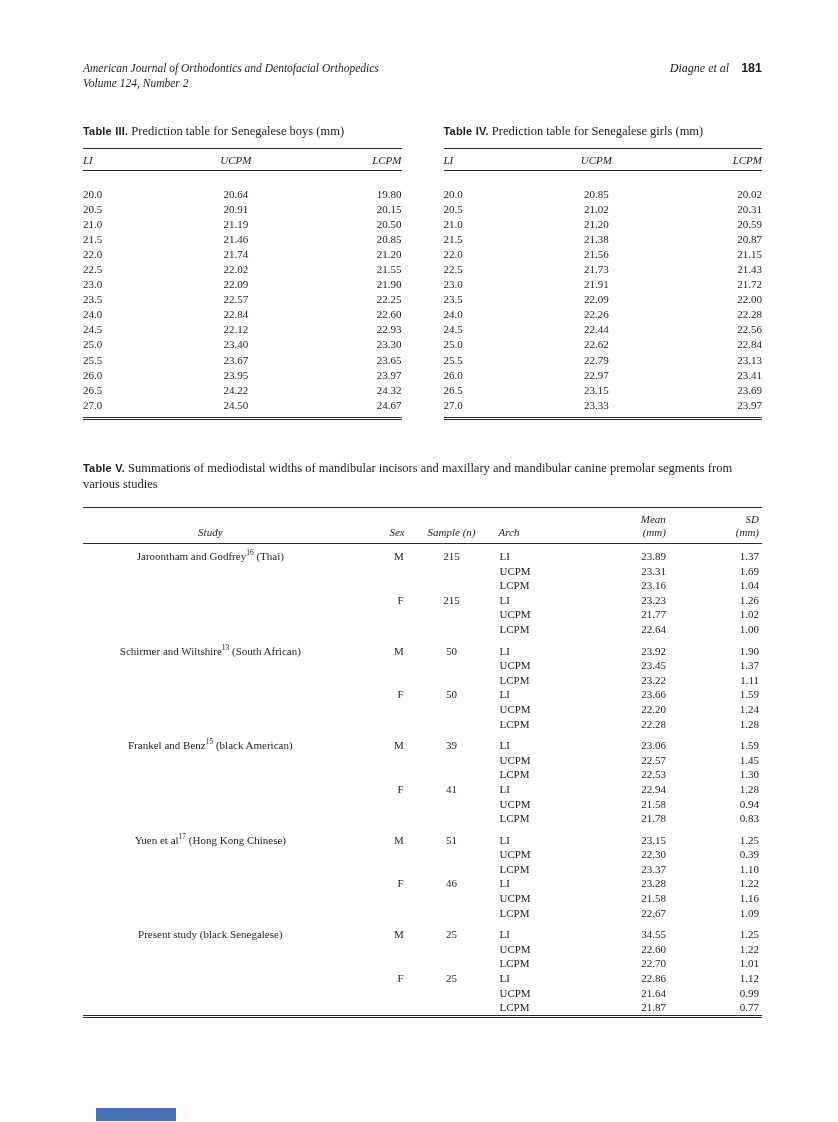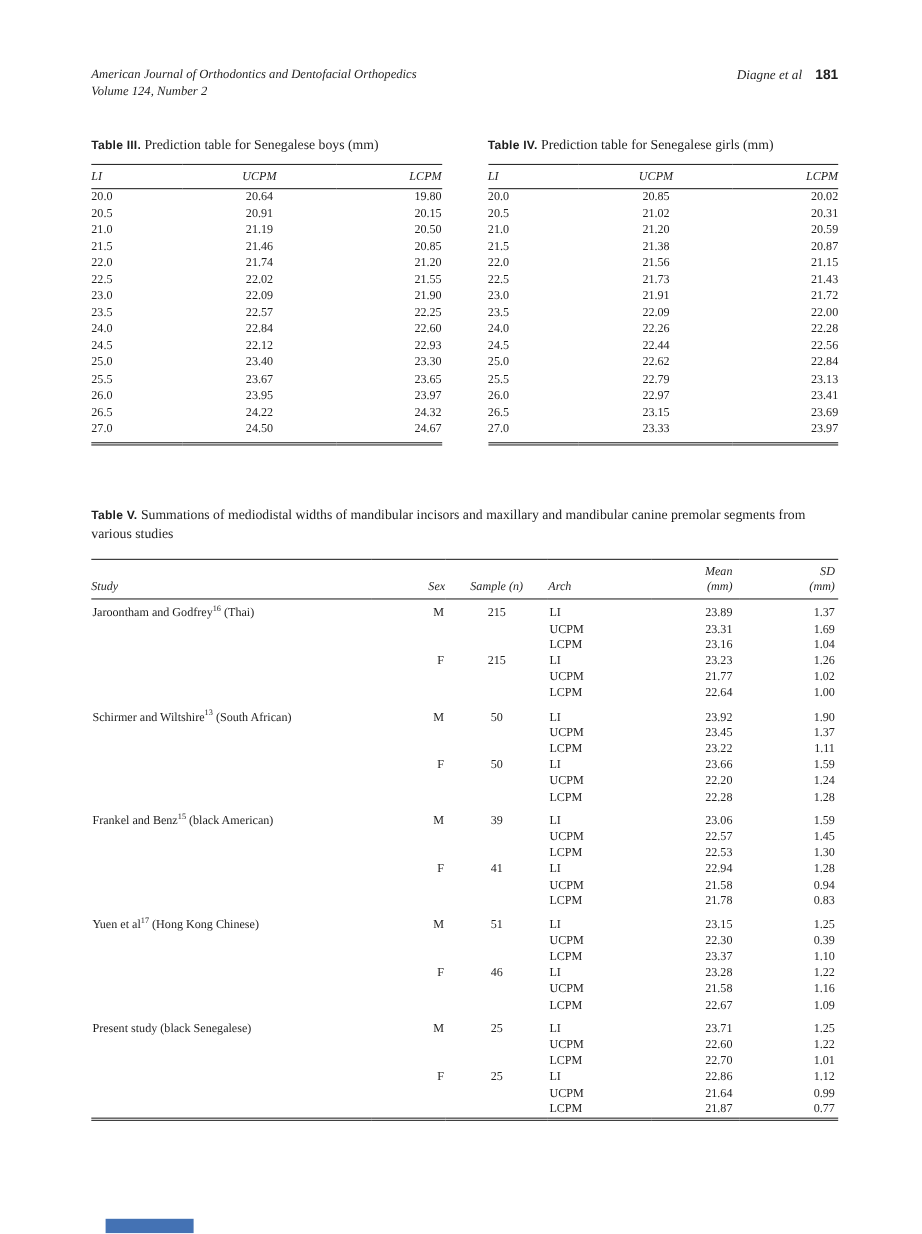--- a/index.html
+++ b/index.html
@@ -27,29 +27,29 @@
   
   .twin-tables{position:absolute;top:124px;left:83px;width:679px;display:flex;gap:42px;}
   .small-table{flex:1;min-width:0;}
   table{width:100%;border-collapse:collapse;table-layout:fixed;}
   thead tr{border-top:1.6px solid #2b2b2b;border-bottom:1.6px solid #2b2b2b;}
   th{font-style:italic;font-weight:normal;font-size:11px;padding:5px 0 4px 0;}
   .small-table th:nth-child(1),.small-table td:nth-child(1){text-align:left;width:26%;}
   .small-table th:nth-child(2),.small-table td:nth-child(2){text-align:center;width:44%;}
   .small-table th:nth-child(3),.small-table td:nth-child(3){text-align:right;width:30%;}
   .small-table td{font-size:11px;line-height:15.1px;padding:0;}
-  .small-table tbody tr:first-child td{padding-top:0;}
+  .small-table tbody tr:first-child td{padding-top:16px;}
   .small-table tbody tr:last-child td{padding-bottom:4px;}
   .small-table table{border-bottom:3.5px double #2b2b2b;}
 
   
   .tablev{position:absolute;top:461px;left:83px;width:679px;}
   .tablev .caption{margin-bottom:15px;}
   .tablev th{vertical-align:bottom;line-height:12.5px;padding:5px 0 5px 0;}
-  .tablev th:nth-child(1),.tablev td:nth-child(1){width:38%;text-align:left;}
+  .tablev th:nth-child(1),.tablev td:nth-child(1){width:38%;text-align:center;}
   .tablev th:nth-child(2),.tablev td:nth-child(2){width:10%;text-align:right;}
   .tablev th:nth-child(3),.tablev td:nth-child(3){width:14%;text-align:center;}
   .tablev th:nth-child(4),.tablev td:nth-child(4){width:14%;text-align:left;}
   .tablev th:nth-child(5),.tablev td:nth-child(5){width:11%;text-align:right;padding-right:6px;}
   .tablev th:nth-child(6),.tablev td:nth-child(6){width:13%;text-align:right;padding-right:3px;}
   .tablev td{font-size:11px;line-height:14.6px;padding-top:0;padding-bottom:0;}
   .tablev tbody tr.spacer td{height:7px;line-height:7px;font-size:1px;}
   .tablev tbody tr.first-row td{padding-top:5px;}
   .tablev table{border-bottom:3.5px double #2b2b2b;}
   sup{font-size:7.5px;line-height:0;}
@@ -480,21 +480,21 @@
             <td>1.09</td>
           </tr>
           <tr class="spacer">
             <td colspan="6"></td>
           </tr>
           <tr class="">
             <td><span>Present study</span><span> (black Senegalese)</span></td>
             <td>M</td>
             <td>25</td>
             <td>LI</td>
-            <td>23.71</td>
+            <td>34.55</td>
             <td>1.25</td>
           </tr>
           <tr>
             <td></td>
             <td></td>
             <td></td>
             <td>UCPM</td>
             <td>22.60</td>
             <td>1.22</td>
           </tr>

